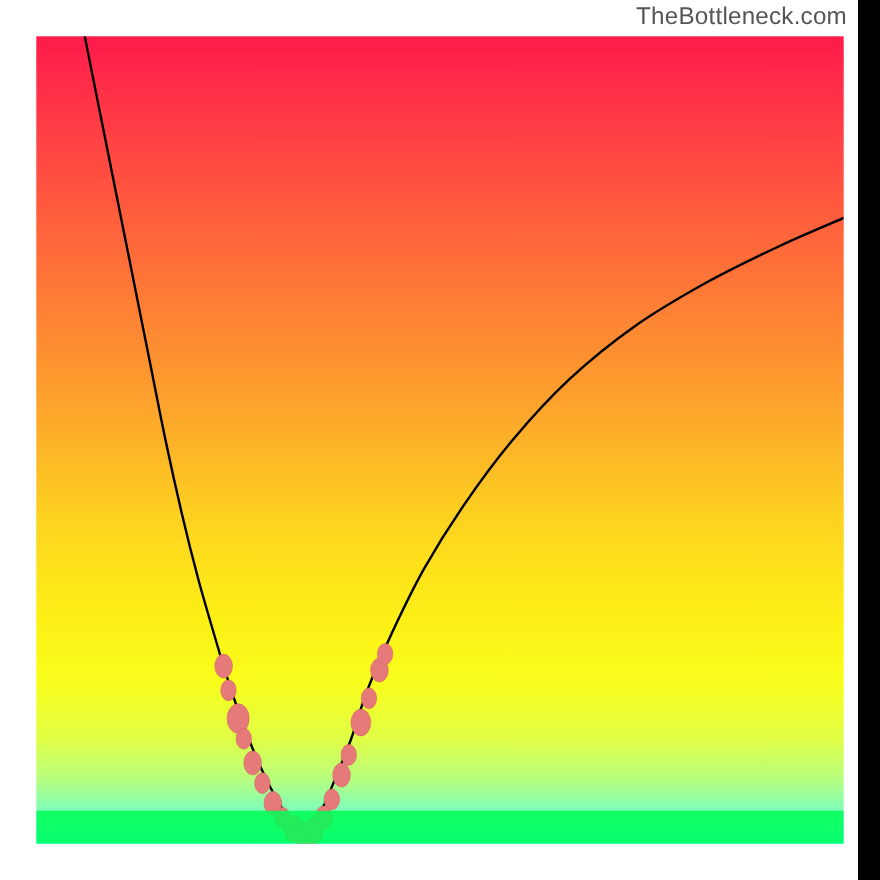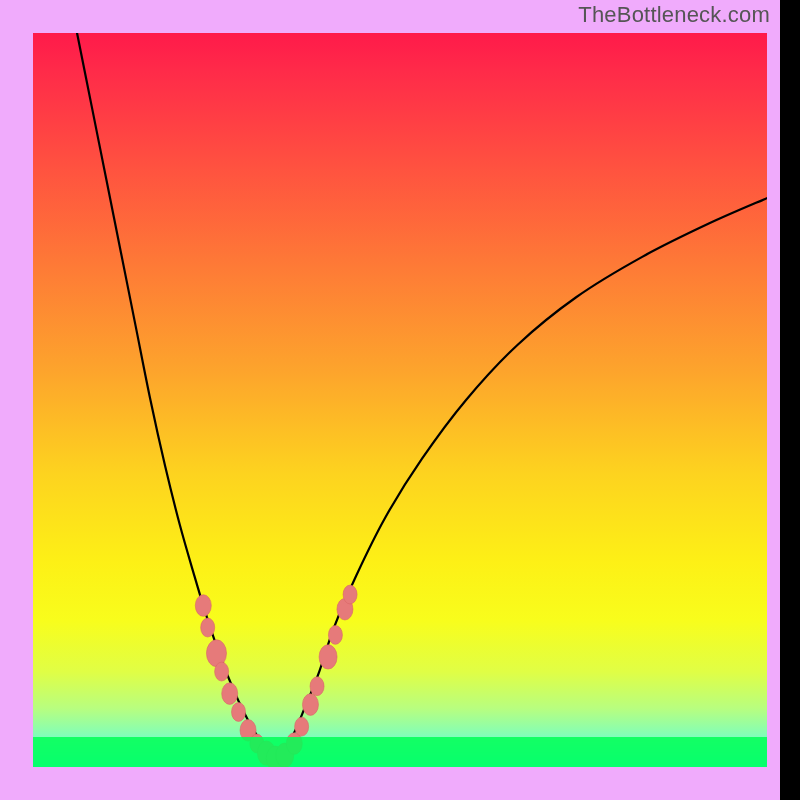--- a/index.html
+++ b/index.html
@@ -8,21 +8,21 @@
     width: 800px;
     height: 800px;
     overflow: hidden;
     background: #000;
     font-family: Arial, Helvetica, sans-serif;
   }
   #stage {
     position: relative;
     width: 780px;
     height: 800px;
-    background: #f0abfc;
+    background: #ffffff;
   }
   #plot-area {
     position: absolute;
     background: linear-gradient(to bottom,
       #ff1a4a 0%,
       #ff2a49 5%,
       #ff5140 18%,
       #fe7b36 32%,
       #fda42c 46%,
       #fdd31f 60%,

